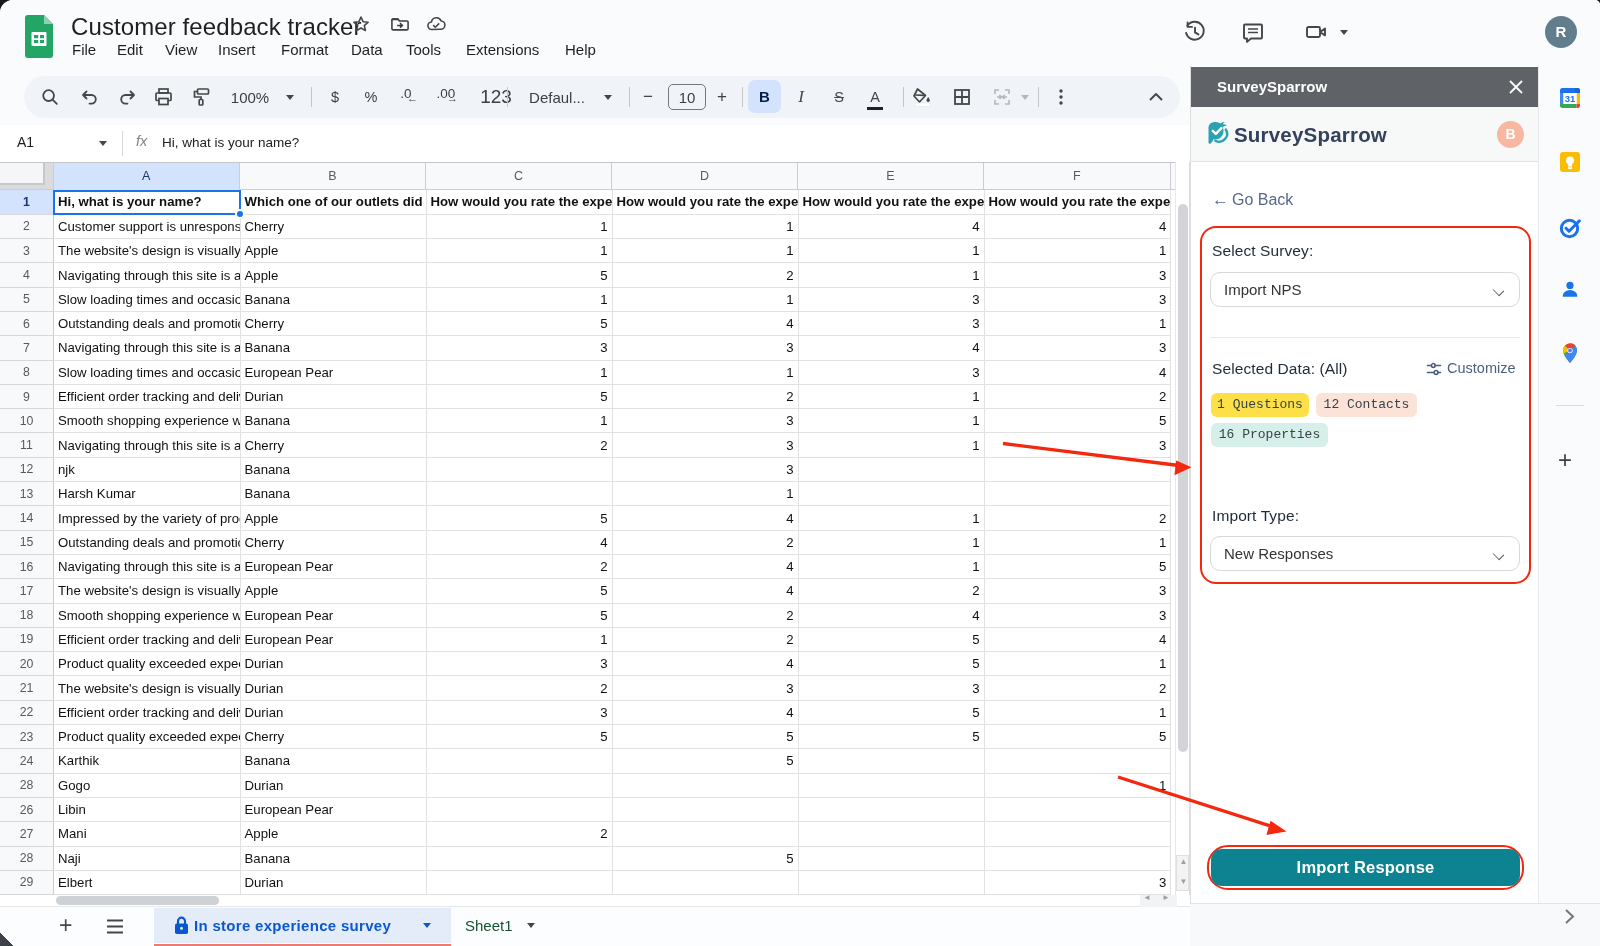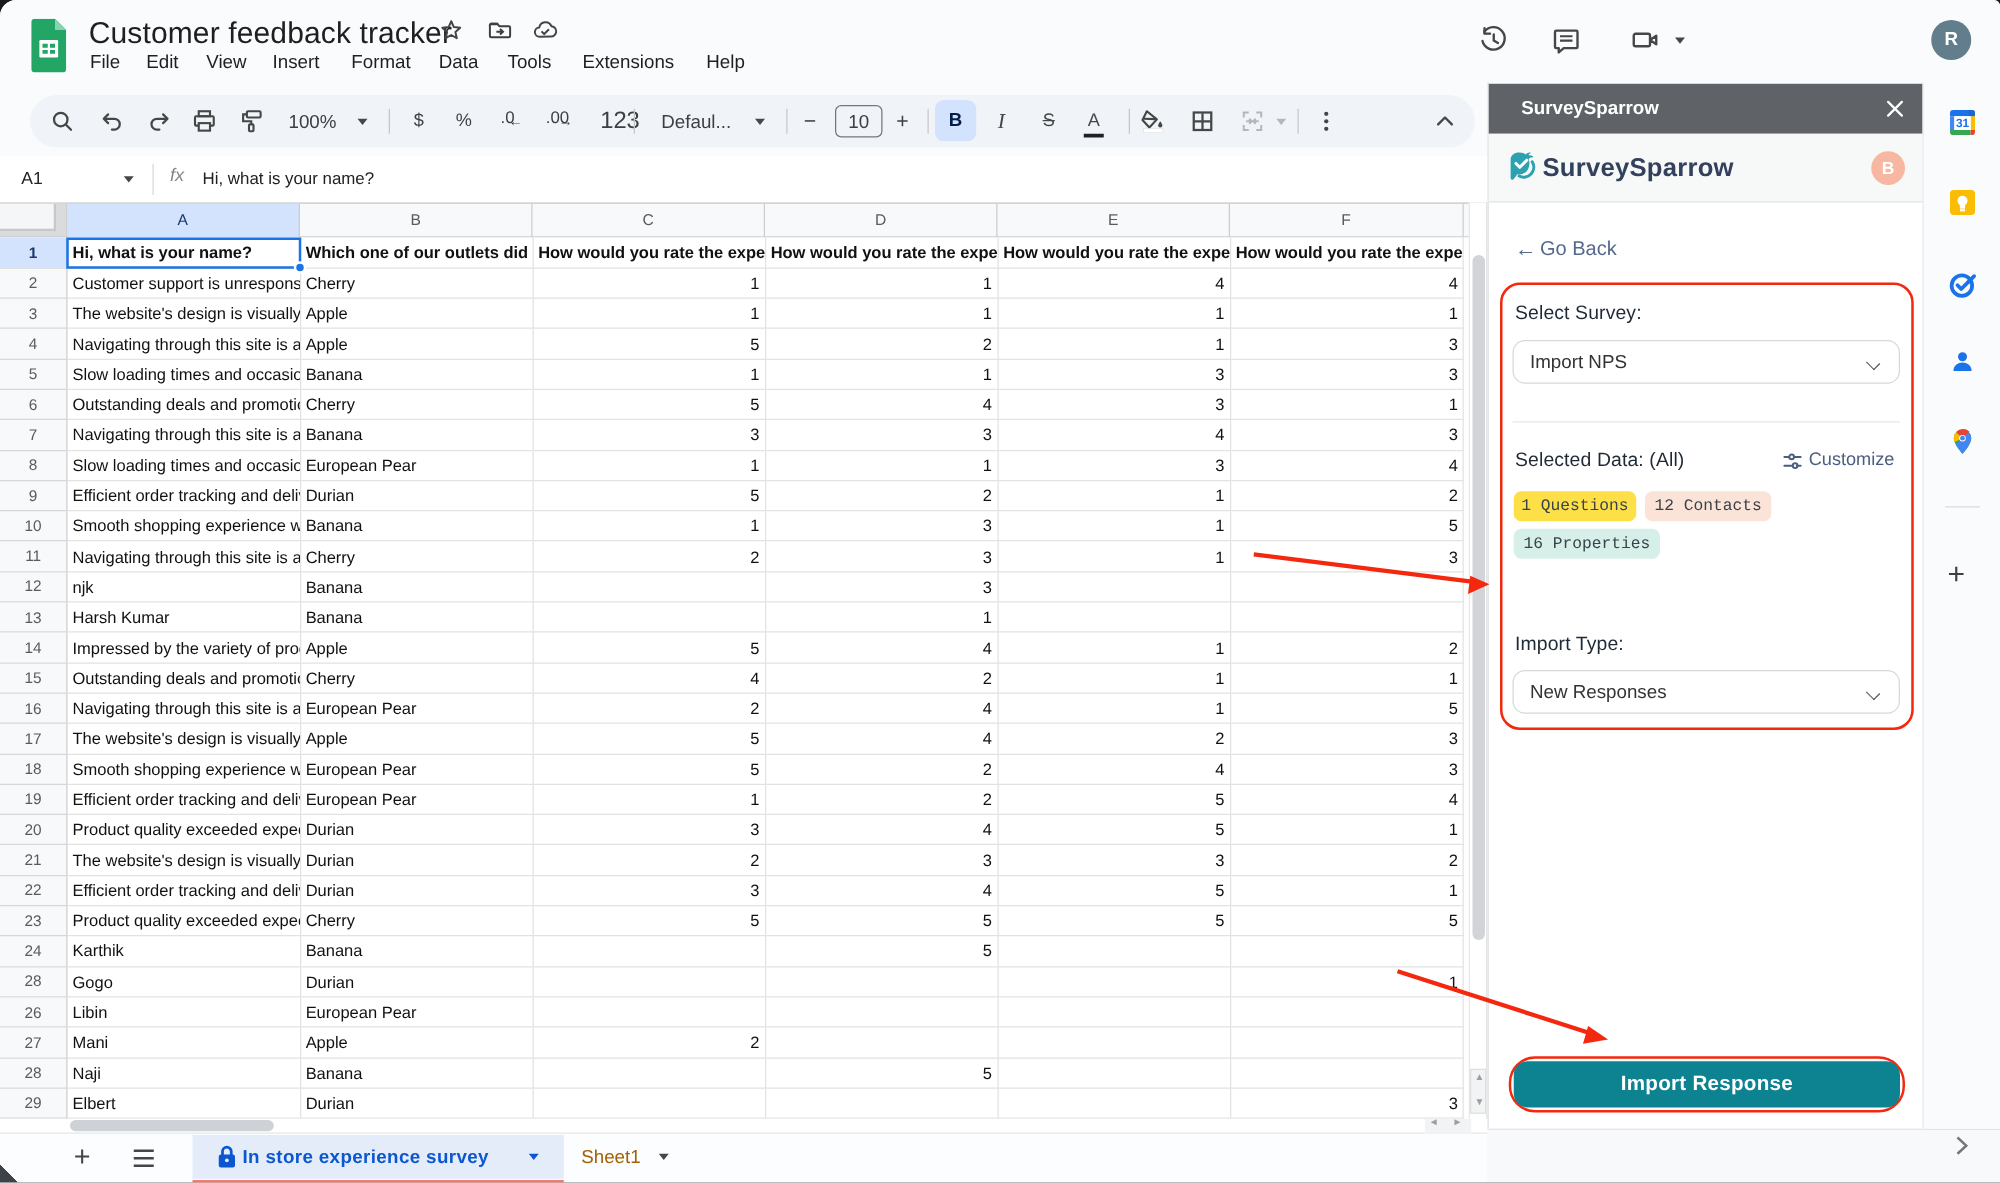--- a/index.html
+++ b/index.html
@@ -44,21 +44,21 @@
 
 #vsb{position:absolute;left:1175px;top:162px;width:15px;height:733px;background:#fff;border-left:1px solid #e8e8e8;border-right:1px solid #dcdcdc}
 #vsb .th{position:absolute;left:2px;top:42px;width:10px;height:548px;background:#d2d4d8;border-radius:6px}
 #hsb{position:absolute;left:0;top:895px;width:1190px;height:11px;background:#fff}
 #hsb .th{position:absolute;left:56px;top:1px;width:163px;height:9px;background:#ced1d5;border-radius:5px}
 
 #tabbar{position:absolute;left:0;top:906px;width:1190px;height:40px;background:#fcfdfe;border-top:1px solid #e6e7e9}
 #atab{position:absolute;left:154px;top:1px;width:297px;height:35px;background:#e4ecfa}
 #atab .ul{position:absolute;left:0;bottom:-4px;width:100%;height:3.5px;background:#ee7a72}
 #atab .t{position:absolute;left:40px;top:9px;font-size:15px;font-weight:700;color:#0b57d0;letter-spacing:.3px}
-#sh1{position:absolute;left:465px;top:10px;font-size:15px;font-weight:500;color:#a16207}
+#sh1{position:absolute;left:465px;top:10px;font-size:15px;font-weight:500;color:#14532d}
 
 #panel{position:absolute;left:1190px;top:66px;width:348px;height:837px;background:#fff;border-left:1px solid #dcdee0}
 #phead{position:absolute;left:0;top:1px;width:348px;height:40px;background:#5f6368;color:#fff}
 #phead .t{position:absolute;left:26px;top:11px;font-size:15px;font-weight:700}
 #plogo{position:absolute;left:0;top:41px;width:348px;height:55px;background:#f7f8f8;border-bottom:1px solid #e4e4e4}
 #plogo .t{position:absolute;left:43px;top:16px;font-size:20.5px;font-weight:600;color:#33415c;letter-spacing:.2px}
 #plogo .b{position:absolute;left:306px;top:14px;width:27px;height:27px;border-radius:50%;background:#f8b7a0;color:#fff;font-size:14px;font-weight:700;text-align:center;line-height:27px}
 #goback{position:absolute;left:21px;top:125px;font-size:16px;font-weight:500;color:#56688b}
 #redbox{position:absolute;left:9px;top:160px;width:331px;height:358px;border:2.5px solid #f4270f;border-radius:16px}
 .plabel{position:absolute;font-size:15.5px;font-weight:500;color:#1f2a37;letter-spacing:.1px}

